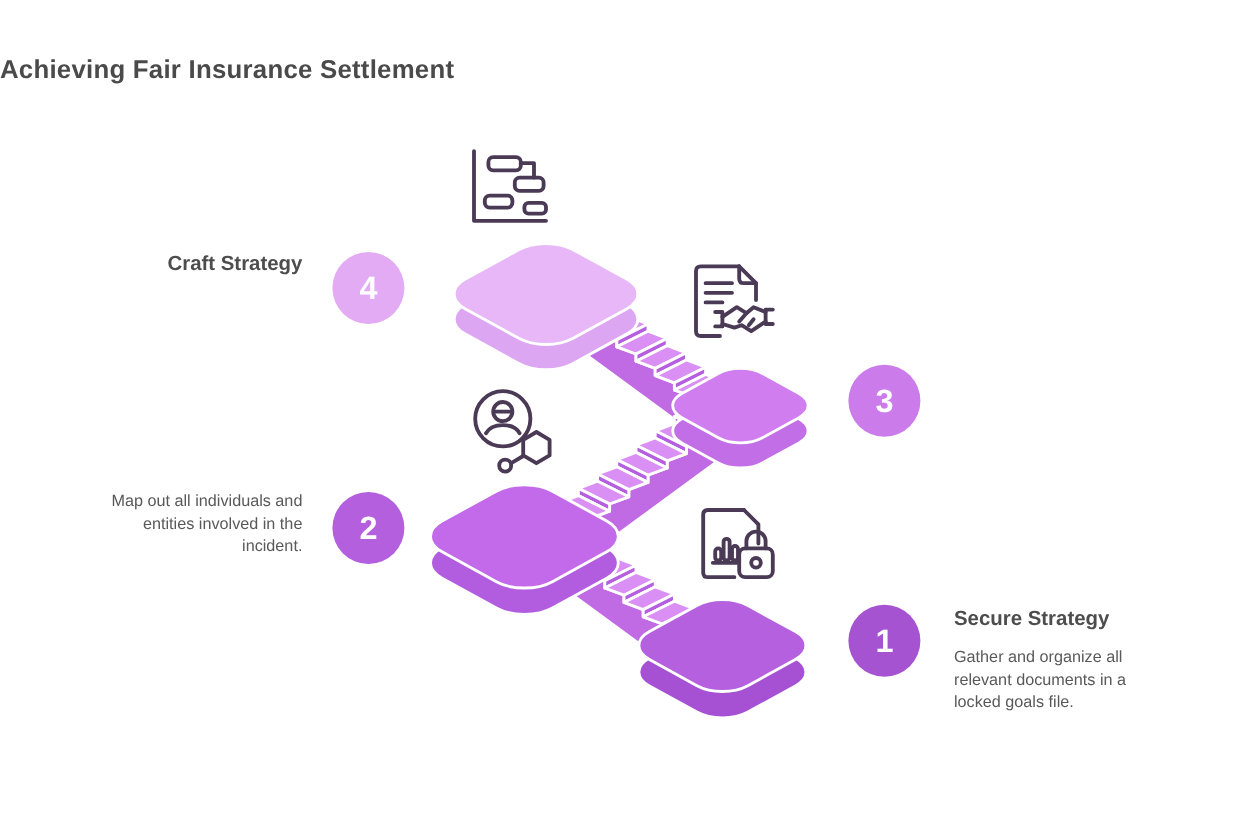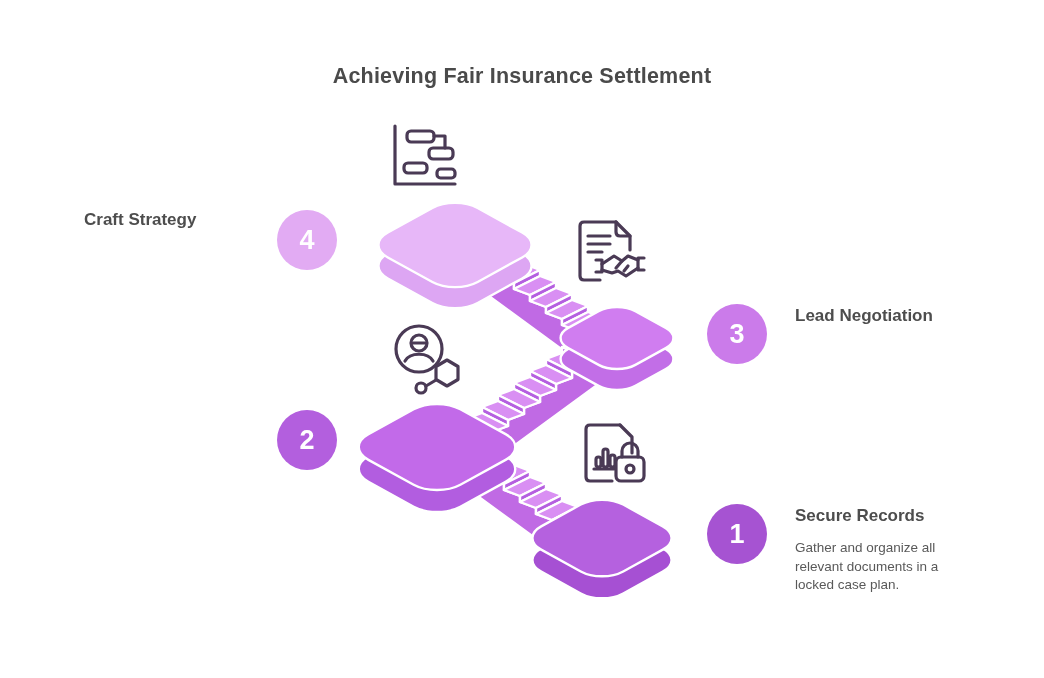--- a/index.html
+++ b/index.html
@@ -15,22 +15,22 @@
     --c-p1_top:#b561df; --c-p1_side:#a650d3;
     --c-stair_tread:#d98ff3; --c-stair_riser:#b55fe0; --c-stair_wall:#c06ae4;
   }
   html,body{margin:0;padding:0}
   body{
     width:1044px;height:678px;position:relative;overflow:hidden;
     background:var(--c-bg);
     font-family:"Liberation Sans",sans-serif;
   }
   .title{
-    position:absolute;top:64px;left:0;right:0;margin:0;
-    text-align:center;font-size:21.5px;font-weight:700;letter-spacing:.2px;
+    position:absolute;top:46px;left:0;right:0;margin:0;
+    font-size:21.5px;font-weight:700;letter-spacing:.2px;
     color:var(--c-title_text);
   }
   .scene{position:absolute;left:0;top:0;width:1044px;height:678px}
   .outlined{stroke:var(--c-outline);stroke-width:2.4;stroke-linejoin:round;stroke-linecap:round;vector-effect:non-scaling-stroke}
   .tread{fill:var(--c-stair_tread)}
   .riser{fill:var(--c-stair_riser)}
   .wall{fill:var(--c-stair_wall)}
   .p4t{fill:var(--c-p4_top)} .p4s{fill:var(--c-p4_side)}
   .p3t{fill:var(--c-p3_top)} .p3s{fill:var(--c-p3_side)}
   .p2t{fill:var(--c-p2_top)} .p2s{fill:var(--c-p2_side)}
@@ -43,21 +43,21 @@
   .num-circle{
     position:absolute;width:60px;height:60px;border-radius:50%;
     display:flex;align-items:center;justify-content:center;
     color:#fff;font-size:27px;font-weight:700;
   }
   .pos-c4{left:277px;top:210px}
   .pos-c2{left:277px;top:410px}
   .pos-c3{left:707px;top:304px}
   .pos-c1{left:707px;top:504px}
   .label{position:absolute}
-  .label-left{width:168px}
+  .label-left{text-align:right;width:168px}
   .label-right{text-align:left;width:180px}
   .pos-l4{left:84px;top:209px}
   .pos-l2{left:84px;top:409px}
   .pos-l3{left:795px;top:305px}
   .pos-l1{left:795px;top:505px}
   .step-heading{
     margin:0 0 12px 0;font-size:17px;font-weight:700;line-height:22px;
     color:var(--c-heading_text);
   }
   .step-desc{
@@ -182,23 +182,23 @@
   <span>2</span>
 </div>
 <div class="num-circle pos-c3" style="background-color: rgb(203, 123, 234);">
   <span>3</span>
 </div>
 <div class="num-circle pos-c4" style="background-color: rgb(226, 171, 243);">
   <span>4</span>
 </div>
 
 <div class="label label-right pos-l1">
-  <h2 class="step-heading">Secure Records</h2>
-  <p class="step-desc">Gather and organize all relevant documents in a locked case plan.</p>
+  <h2 class="step-heading">Secure Strategy</h2>
+  <p class="step-desc">Gather and organize all relevant documents in a locked goals file.</p>
 </div>
 <div class="label label-left pos-l2">
+  <p class="step-desc">Map out all individuals and entities involved in the incident.</p>
 </div>
 <div class="label label-right pos-l3">
-  <h2 class="step-heading">Lead Negotiation</h2>
 </div>
 <div class="label label-left pos-l4">
   <h2 class="step-heading">Craft Strategy</h2>
 </div>
 
 </body></html>

